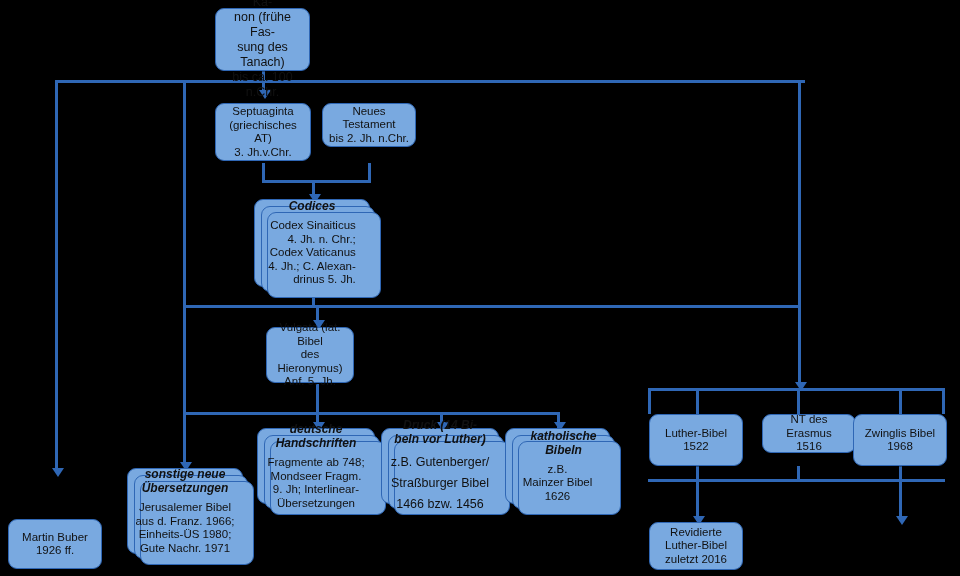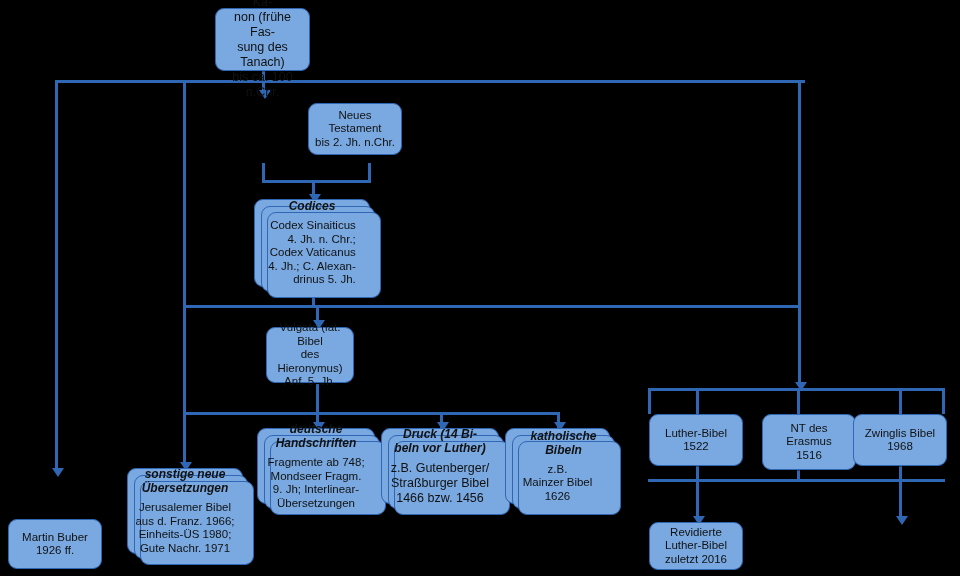--- a/index.html
+++ b/index.html
@@ -97,22 +97,27 @@
   <div class="vline" style="left:899px;top:479px;height:42px;"></div>
   <div class="arrow" style="left:896px;top:516px;"></div>
 
   <div class="node big" style="left:215px;top:8px;width:95px;height:63px;">
     <span class="bd">hebräischer Ka-
 non (frühe Fas-
 sung des Tanach)
 bis ca. 100 n.Chr.</span>
   </div>
 
+  <div class="node" style="left:215px;top:103px;width:96px;height:58px;">
+    <span class="bd">Septuaginta
+(griechisches  AT)
+3. Jh.v.Chr.</span>
+  </div>
 
-  <div class="node" style="left:308px;top:103px;width:94px;height:52px;">
+  <div class="node" style="left:322px;top:103px;width:94px;height:44px;">
     <span class="bd">Neues Testament
 bis 2. Jh. n.Chr.</span>
   </div>
 
   <div class="node stack" style="left:254px;top:199px;width:116px;height:88px;text-align:right;">
     <span class="ttl">Codices</span>
     <span class="bd">Codex Sinaiticus
 4. Jh. n. Chr.;
 Codex Vaticanus
 4. Jh.; C. Alexan-
@@ -130,39 +135,39 @@
 Handschriften</span>
     <span class="bd">Fragmente ab 748;
 Mondseer Fragm.
 9. Jh; Interlinear-
 Übersetzungen</span>
   </div>
 
   <div class="node stack" style="left:381px;top:428px;width:118px;height:76px;">
     <span class="ttl" style="white-space:pre-line;">Druck (14 Bi-
 beln vor Luther)</span>
-    <span class="bd" style="font-size:12.5px;line-height:15px;">z.B. Gutenberger/
+    <span class="bd" style="font-size:12.5px;line-height:21px;">z.B. Gutenberger/
 Straßburger Bibel
 1466 bzw. 1456</span>
   </div>
 
   <div class="node stack" style="left:505px;top:428px;width:105px;height:76px;">
     <span class="ttl" style="white-space:pre-line;margin-left:12px;">katholische
 Bibeln</span>
     <span class="bd">z.B.
 Mainzer Bibel
 1626</span>
   </div>
 
   <div class="node" style="left:649px;top:414px;width:94px;height:52px;">
     <span class="bd">Luther-Bibel
 1522</span>
   </div>
 
-  <div class="node" style="left:762px;top:414px;width:94px;height:56px;">
+  <div class="node" style="left:762px;top:414px;width:94px;height:39px;">
     <span class="bd">NT des Erasmus
 1516</span>
   </div>
 
   <div class="node" style="left:853px;top:414px;width:94px;height:52px;">
     <span class="bd">Zwinglis Bibel
 1968</span>
   </div>
 
   <div class="node" style="left:649px;top:522px;width:94px;height:48px;">

